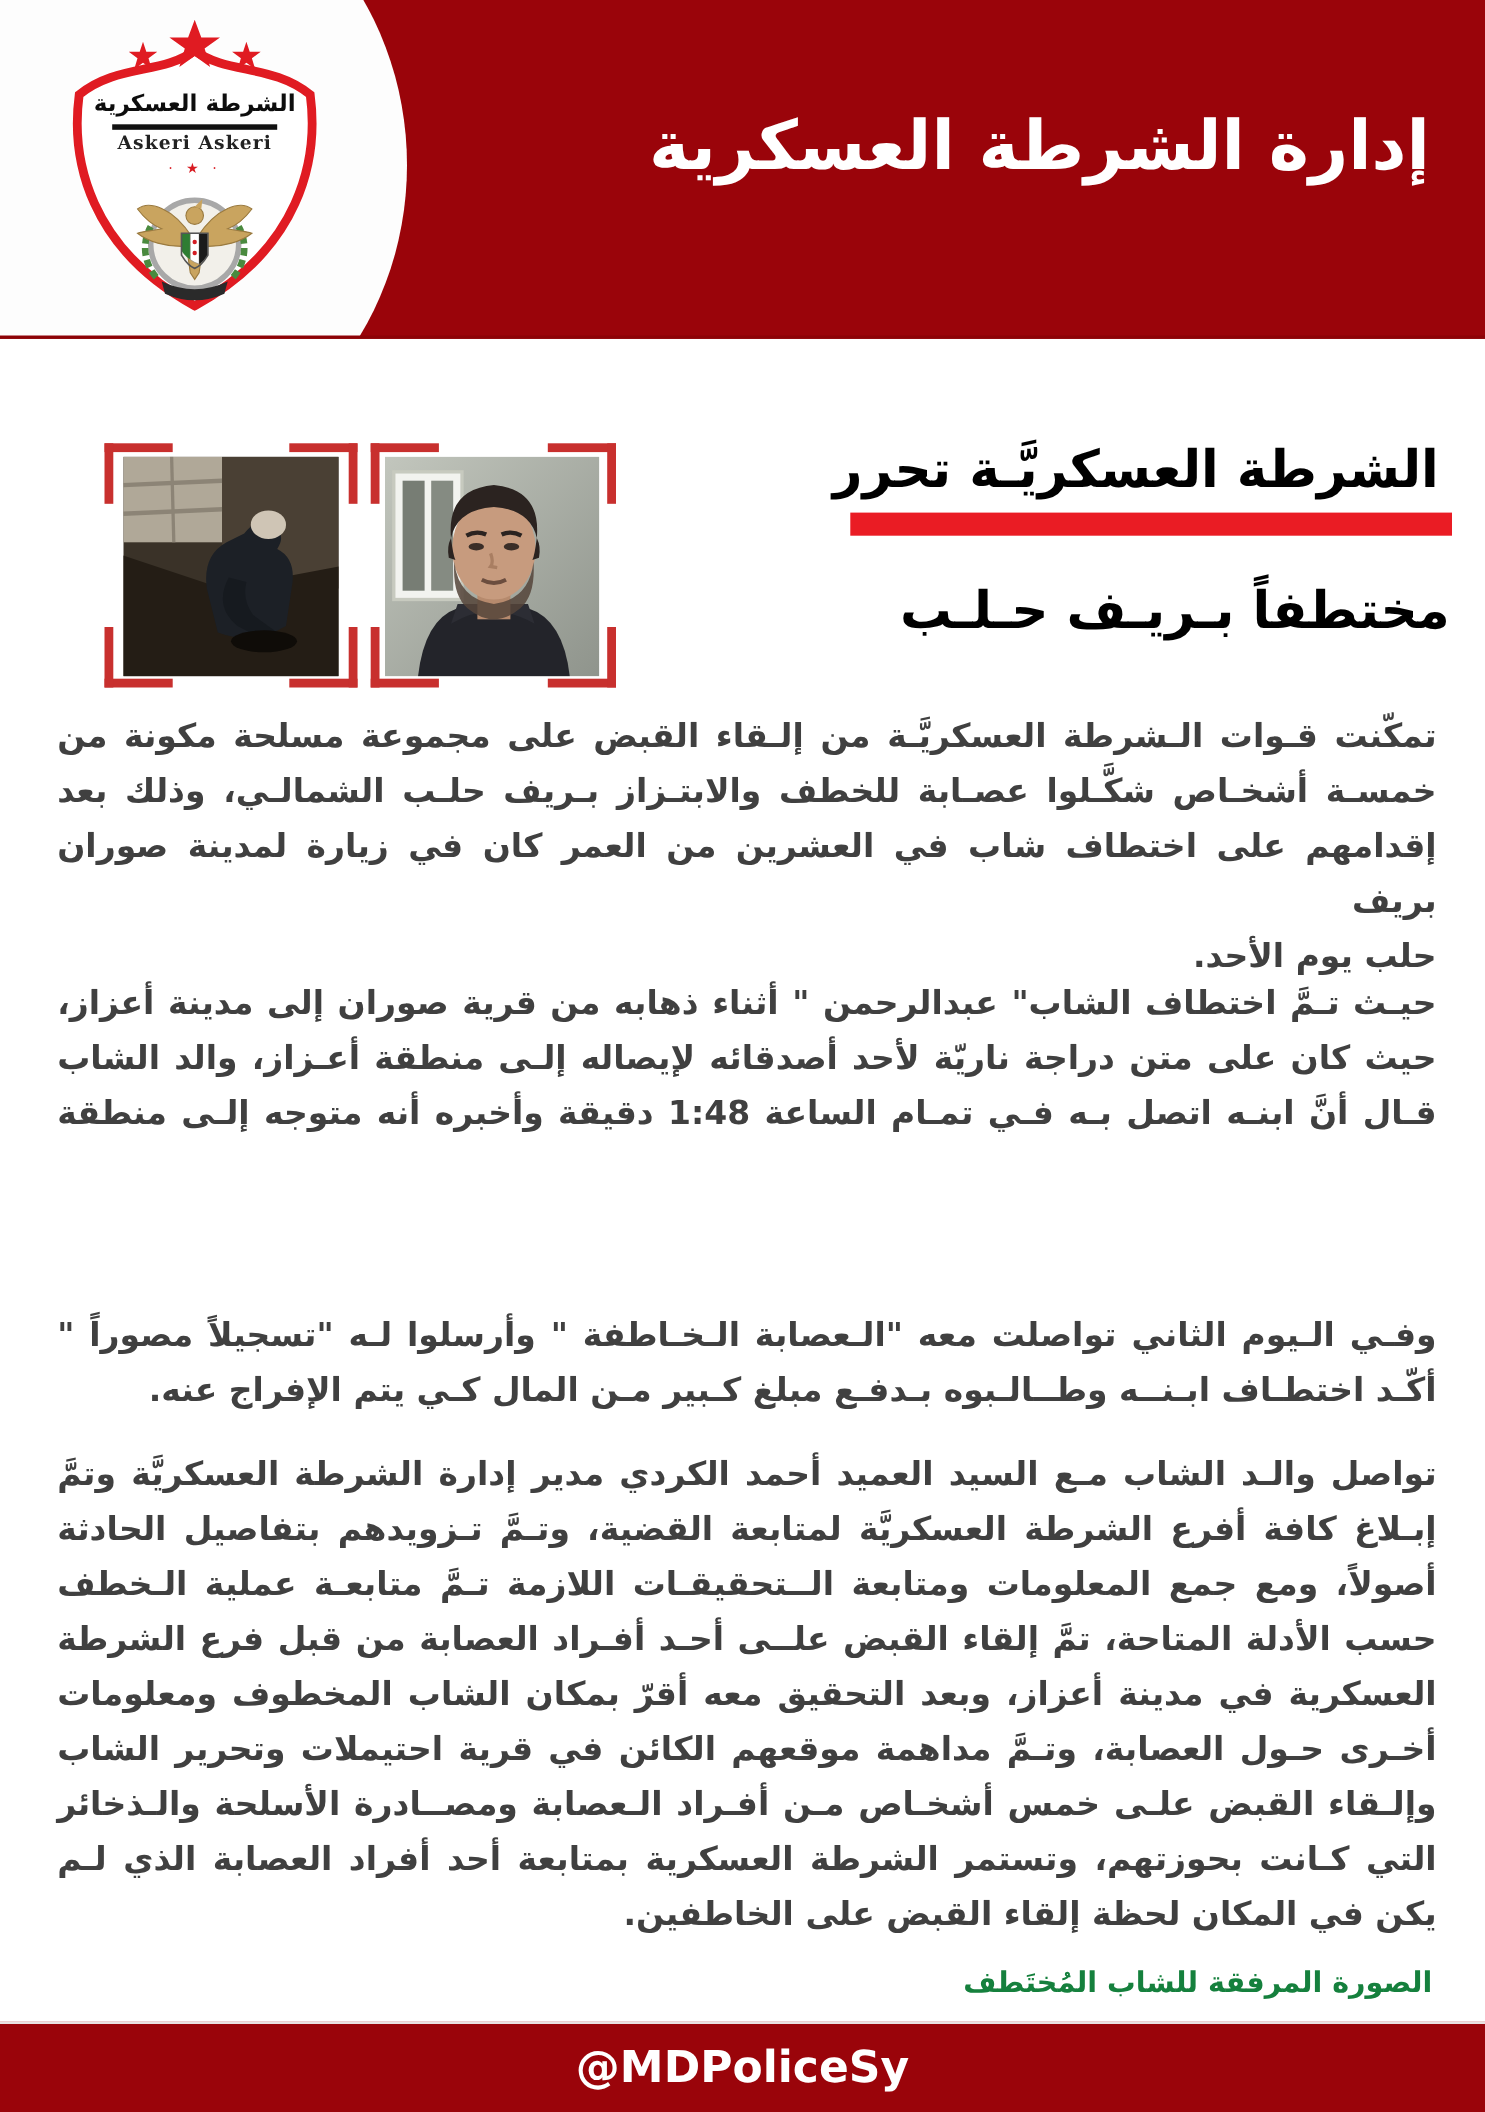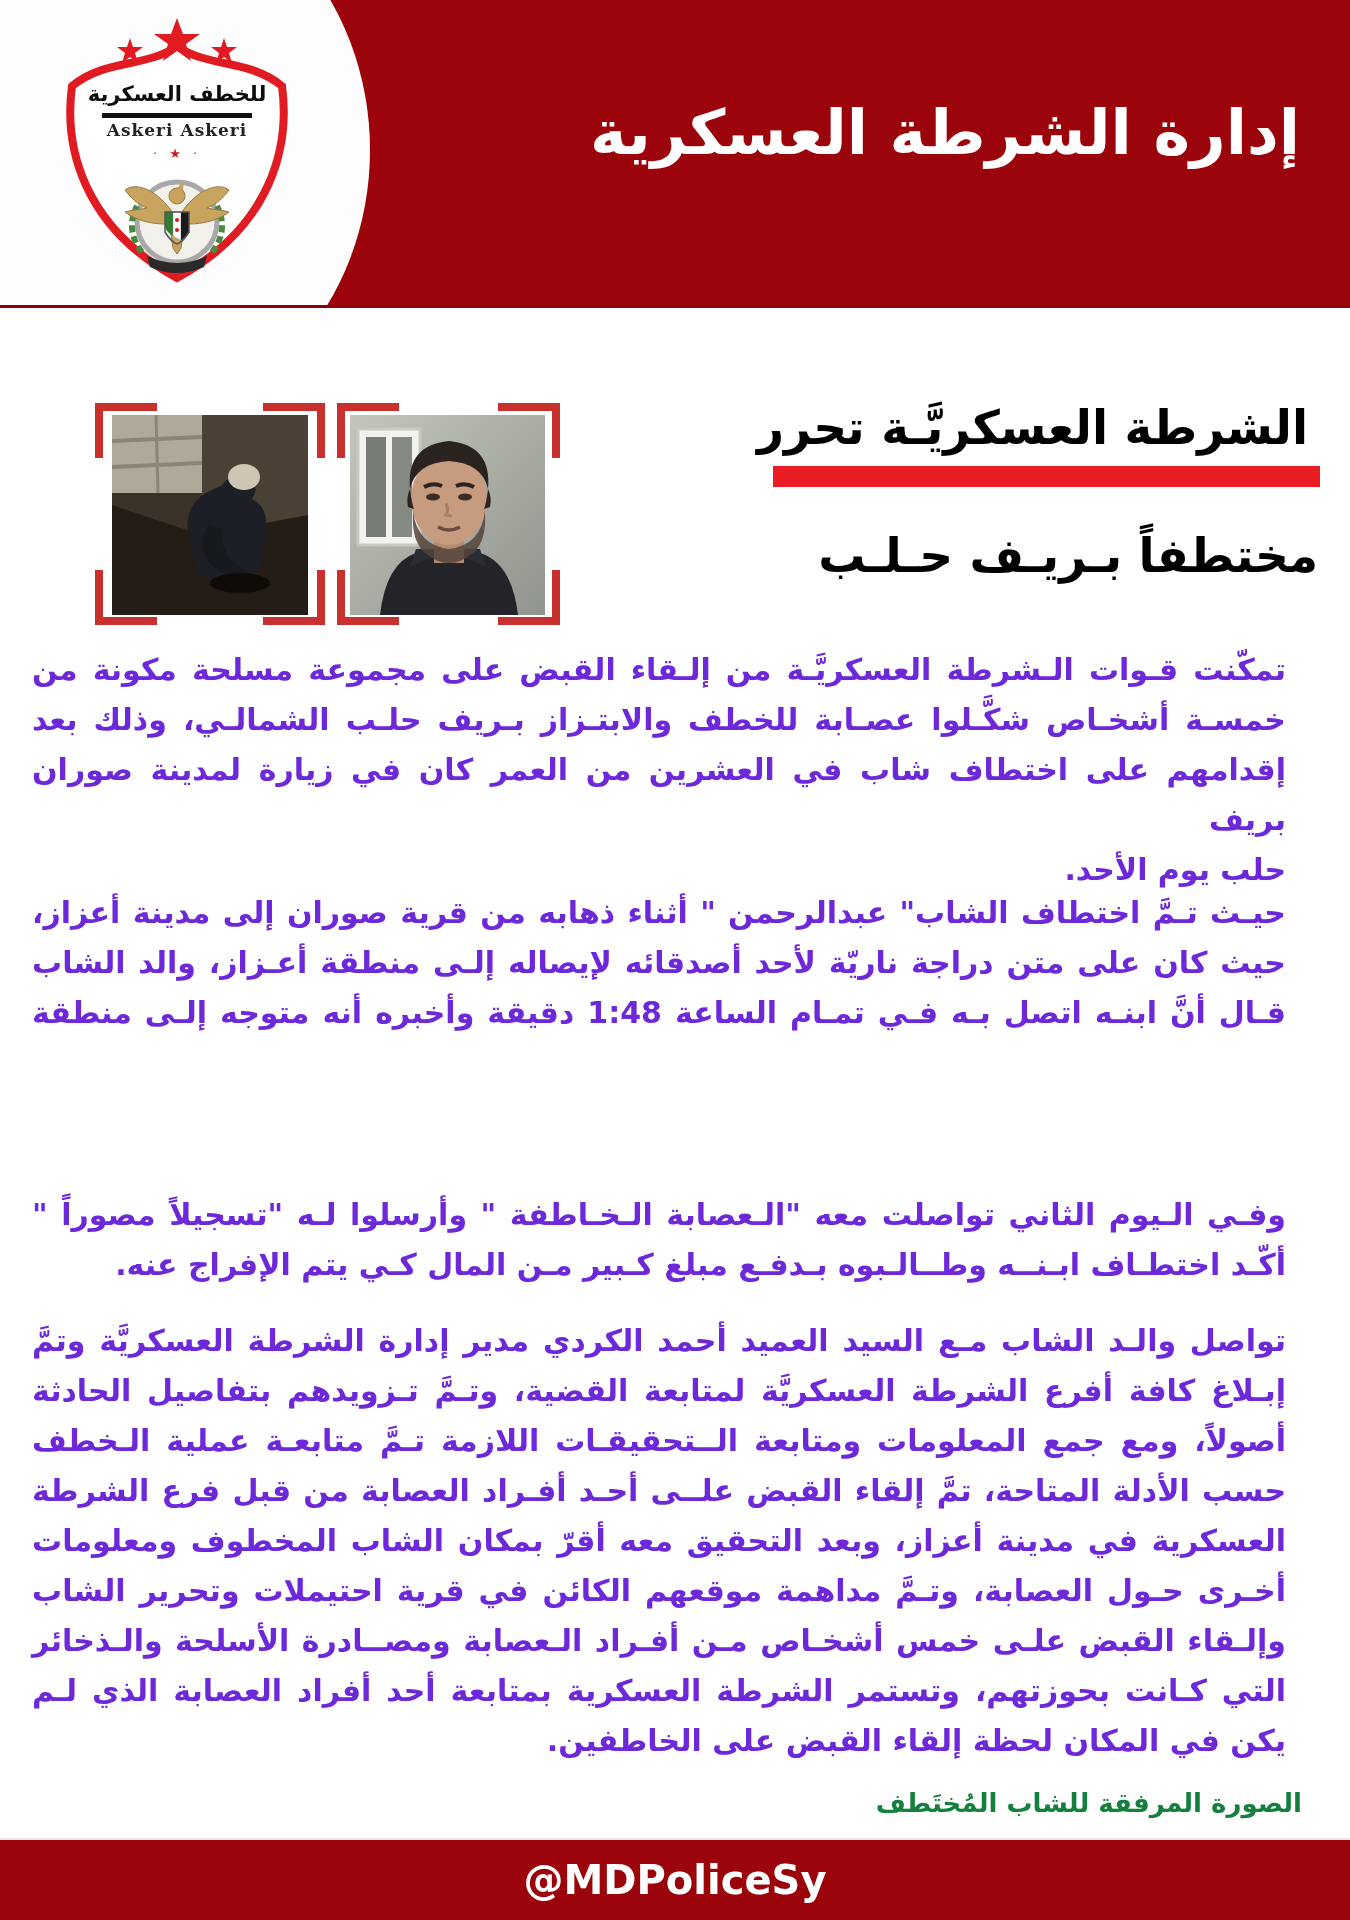--- a/index.html
+++ b/index.html
@@ -38,21 +38,21 @@
 
   
   .headline-bar { position:absolute; left:773px; top:466px; width:547px; height:21px; background:#ea1c24; }
   .headline-1 { position:absolute; right:42px; top:400px; direction:rtl; color:#000;
                 font-size:47px; font-weight:bold; z-index:2;
                 text-shadow:-2px -2px 0 #fff, 2px -2px 0 #fff, -2px 2px 0 #fff, 2px 2px 0 #fff; }
   .headline-2 { position:absolute; right:32px; top:528px; direction:rtl; color:#000;
                 font-size:47px; font-weight:bold; }
 
   
-  .body-text { position:absolute; left:32px; width:1254px; direction:rtl; color:#6d28d9; }
+  .body-text { position:absolute; left:52px; width:1254px; direction:rtl; color:#404040; }
   .body-text .ln { font-size:30px; font-weight:bold; line-height:50px;
                    text-align:justify; text-align-last:justify; white-space:normal; }
   .body-text .ln.last { text-align-last:right; }
   #p1 { top:645px; } #p2 { top:888px; } #p3 { top:1190px; } #p4 { top:1316px; }
 
   .caption { position:absolute; right:48px; top:1788px; direction:rtl; color:#15803d;
              font-size:26px; font-weight:bold; }
 
   
   .footer { position:absolute; left:0; top:1838px; width:1350px; height:82px;
@@ -92,21 +92,21 @@
           <path d="M48,48 h8 v24 q-4,-2 -8,-8 z" fill="#2e7d32"></path>
           <path d="M56,48 h8 v28 q-4,-1 -8,-4 z" fill="#ffffff" stroke="#888" stroke-width="0.5"></path>
           <path d="M64,48 h8 v20 q-4,6 -8,8 z" fill="#1b1b1b"></path>
           <circle cx="60" cy="56" r="2" fill="#d41d23"></circle>
           <circle cx="60" cy="66" r="2" fill="#d41d23"></circle>
           <path d="M48,48 h24 v20 q-6,10 -12,12 q-6,-2 -12,-12 z" fill="none" stroke="#555" stroke-width="1.5"></path>
 
           <path d="M30,92 q30,14 60,0 l-3,11 q-27,12 -54,0 z" fill="#2a2a2a"></path>
         </g>
       </svg>
-      <div class="logo-ar">للخطف العسكرية</div>
+      <div class="logo-ar">الشرطة العسكرية</div>
       <div class="logo-bar"></div>
       <div class="logo-en">Askeri Askeri</div>
       <div class="logo-orn">· ★ ·</div>
     </div>
   </div>
 
   <div class="photo-frame" style="left:95px; top:403px; width:230px; height:222px;">
     <div class="corner tl"></div>
     <div class="corner tr"></div>
     <div class="corner bl"></div>

